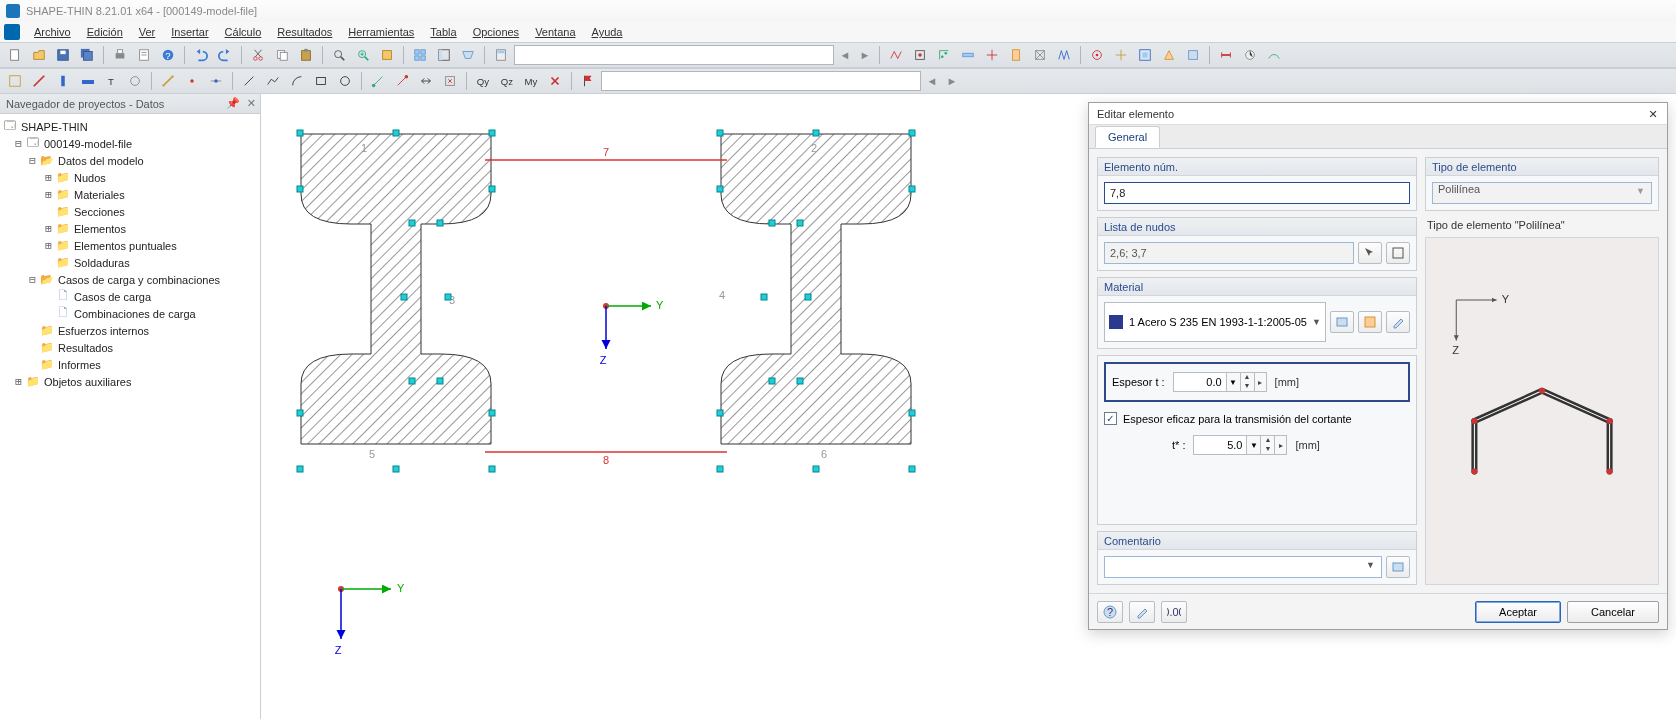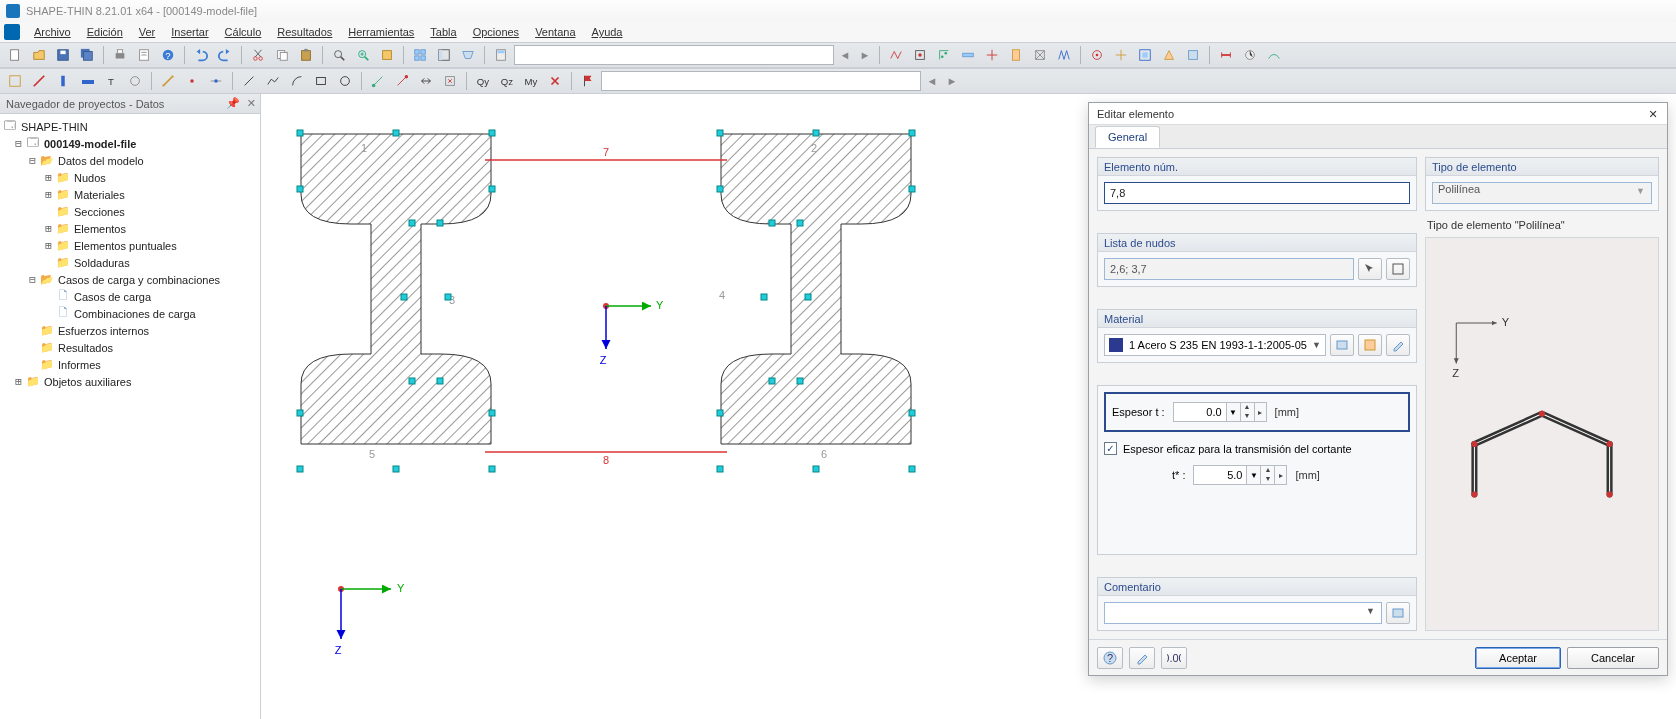--- a/index.html
+++ b/index.html
@@ -31,32 +31,32 @@
 .navpanel .navhead { height:20px; background:linear-gradient(#e8ebee,#dde1e5); border-bottom:1px solid #c9cfd5; display:flex; align-items:center; padding:0 6px; color:#555; position:relative; }
 .navpanel .navhead .pin { position:absolute; right:20px; top:3px; color:#777; }
 .navpanel .navhead .close { position:absolute; right:4px; top:3px; color:#777; }
 .tree { padding:4px 2px; overflow:auto; flex:1; background:#fff; }
 .tree .row { display:flex; align-items:center; height:17px; white-space:nowrap; }
 .tree .tw { display:inline-block; width:13px; text-align:center; color:#666; font-family:monospace; line-height:13px;}
 .tree .ic { width:16px; height:14px; margin-right:3px; display:inline-flex; align-items:center; justify-content:center; }
 .tree .folder { color:#d9a441; }
 .tree .file { color:#6b8fb3; }
 .tree .lbl { color:#222; }
-.tree .bold { font-weight:bold; }
+.tree .bold { font-weight:normal; }
 
 
 .viewport { flex:1; background:#fff; position:relative; }
 .viewport svg.scene { position:absolute; inset:0; }
 .dialog { position:absolute; right:8px; top:8px; width:580px; background:#f4f4f4; border:1px solid #9aa0a6; box-shadow:0 4px 14px rgba(0,0,0,.18); }
 .dialog .dtitle { height:22px; background:#fff; border-bottom:1px solid #dcdcdc; display:flex; align-items:center; padding:0 8px; color:#333; position:relative;}
 .dialog .dtitle .x { position:absolute; right:6px; top:3px; width:16px; height:16px; display:flex; align-items:center; justify-content:center; }
 .dialog .tabs { height:24px; background:#ececec; display:flex; align-items:flex-end; padding-left:6px; border-bottom:1px solid #c9cfd5;}
 .dialog .tab { padding:4px 12px; background:#fff; border:1px solid #c9cfd5; border-bottom-color:#fff; color:#1a3d7c; border-radius:3px 3px 0 0;}
 .dialog .body { padding:8px; display:flex; gap:8px; }
-.dialog .col-left { width:320px; display:flex; flex-direction:column; gap:22px; }
+.dialog .col-left { width:320px; display:flex; flex-direction:column; gap:6px; }
 .dialog .col-right { flex:1; display:flex; flex-direction:column; gap:6px; }
 
 .group { border:1px solid #c9cfd5; background:#f7f8f9; }
 .group .ghead { height:18px; background:linear-gradient(#eef1f4,#e3e7eb); padding:0 6px; color:#2b4b8c; display:flex; align-items:center; border-bottom:1px solid #d0d6dc; font-size:11px;}
 .group .gbody { padding:6px; }
 .ginput { width:100%; height:22px; border:1px solid #9db7d6; background:#fff; padding:0 5px; color:#222; }
 .ginput.sel { border-color:#2b4b8c; }
 .ginput.ro { background:#f2f2f2; color:#555; }
 .rowline { display:flex; align-items:center; gap:4px; }
 .minibtn { width:24px; height:22px; border:1px solid #b6bdc4; background:linear-gradient(#fdfdfd,#ececec); display:flex; align-items:center; justify-content:center; border-radius:2px; }
@@ -73,21 +73,21 @@
 .chk .box { width:13px;height:13px;border:1px solid #6b7b8b;background:#fff;display:flex;align-items:center;justify-content:center;font-size:10px;color:#2b4b8c;}
 .preview { flex:1; background:#efeceb; border:1px solid #d0d6dc; min-height:260px; position:relative; }
 .dfooter { height:36px; border-top:1px solid #d0d6dc; display:flex; align-items:center; padding:0 8px; gap:6px; }
 .dfooter .spacer { flex:1; }
 .btn { min-width:72px; height:22px; border:1px solid #9aa0a6; background:linear-gradient(#fefefe,#ececec); border-radius:2px; display:flex; align-items:center; justify-content:center; padding:0 23px; }
 .btn.primary { border:1px solid #2b63b5; box-shadow:0 0 0 1px #7aa8e8 inset;}
 .iconbtn { width:26px; height:22px; border:1px solid #b6bdc4; background:linear-gradient(#fdfdfd,#ececec); display:flex; align-items:center; justify-content:center; border-radius:2px;}
 
 .matsel { display:flex; align-items:center; gap:4px; }
 .matsel .swatch{width:14px;height:14px;background:#2b3a8f;margin-right:2px;}
-.matsel .sel { flex:1; height:22px; border:1px solid #b6bdc4; background:#fff; display:flex; align-items:center; padding:0 4px; gap:4px;}
+.matsel .sel { flex:1; height:40px; border:1px solid #b6bdc4; background:#fff; display:flex; align-items:center; padding:0 4px; gap:4px;}
 .matsel .sel .drop{margin-left:auto; font-size:9px; color:#555;}
 </style>
 </head>
 <body>
 
 <div class="titlebar">
   <span class="logo"></span>
   <span class="title">SHAPE-THIN 8.21.01 x64 - [000149-model-file]</span>
 </div>
 

